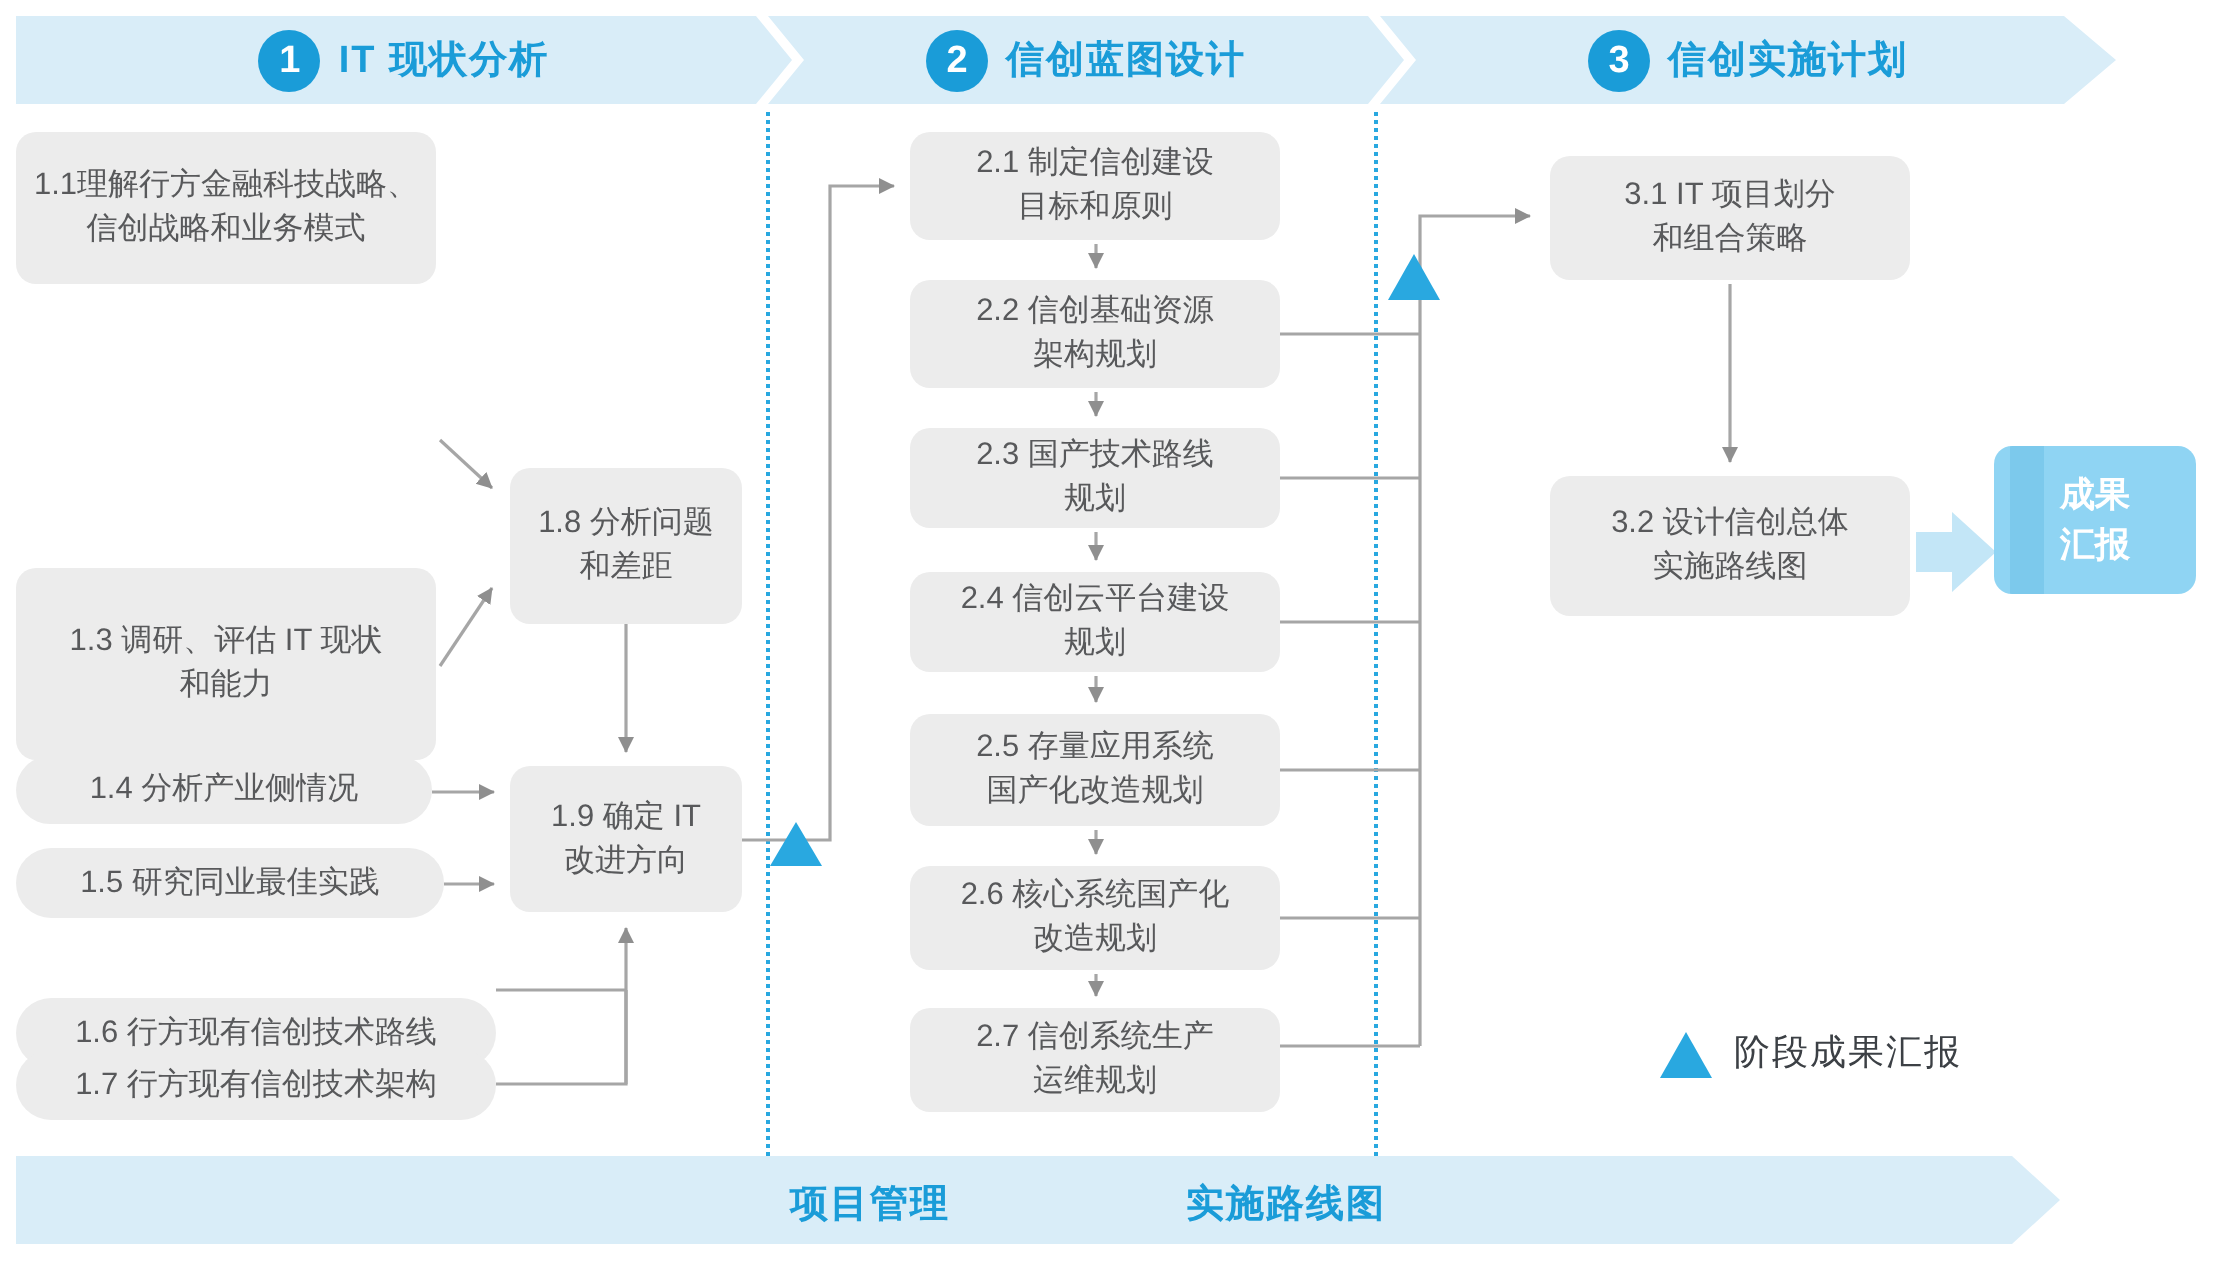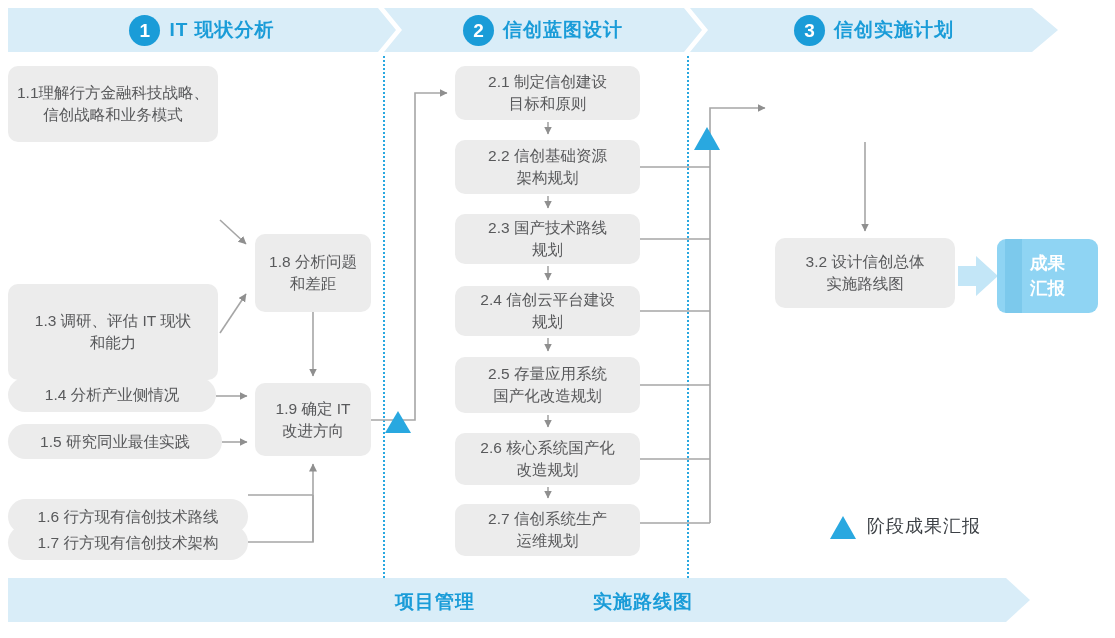--- a/index.html
+++ b/index.html
@@ -25,21 +25,21 @@
        display:flex;align-items:center;justify-content:center;text-align:center;white-space:pre-line;}
   .pill{border-radius:18px;}
 
   
   svg.overlay{position:absolute;left:0;top:0;}
   .cline{stroke:var(--line,#a6a6a6);stroke-width:1.6;fill:none;}
   .tri{fill:var(--triangle,#29a8e0);}
   .fatarrow{fill:var(--fat_arrow,#c3e6f7);}
 
   
-  .result{position:absolute;left:997px;top:239px;width:101px;height:74px;border-radius:9px;
+  .result{position:absolute;left:997px;top:223px;width:101px;height:74px;border-radius:9px;
           background:linear-gradient(90deg,var(--result_bg,#8fd4f3) 0 8px,var(--result_stripe,#7cc9ec) 8px 25px,var(--result_bg,#8fd4f3) 25px);
           color:#fff;font-weight:bold;font-size:17.5px;line-height:1.45;
           display:flex;align-items:center;justify-content:center;text-align:center;white-space:pre-line;}
 
   
   .legend{position:absolute;left:830px;top:514px;display:flex;align-items:flex-end;gap:11px;}
   .ltri{width:0;height:0;border-left:13px solid transparent;border-right:13px solid transparent;
         border-bottom:23px solid var(--triangle,#29a8e0);}
   .ltext{color:var(--legend_text,#3c4045);font-weight:normal;font-size:18px;letter-spacing:1px;padding-bottom:1px;}
 
@@ -130,20 +130,22 @@
 规划</div>
   <div class="box" style="left:455px;top:286px;width:185px;height:50px;">2.4 信创云平台建设
 规划</div>
   <div class="box" style="left:455px;top:357px;width:185px;height:56px;">2.5 存量应用系统
 国产化改造规划</div>
   <div class="box" style="left:455px;top:433px;width:185px;height:52px;">2.6 核心系统国产化
 改造规划</div>
   <div class="box" style="left:455px;top:504px;width:185px;height:52px;">2.7 信创系统生产
 运维规划</div>
 
+  <div class="box" style="left:775px;top:78px;width:180px;height:62px;">3.1 IT 项目划分
+和组合策略</div>
   <div class="box" style="left:775px;top:238px;width:180px;height:70px;">3.2 设计信创总体
 实施路线图</div>
 
   <div class="result">成果
 汇报</div>
 
   <div class="legend">
     <span class="ltri"></span>
     <span class="ltext">阶段成果汇报</span>
   </div>

